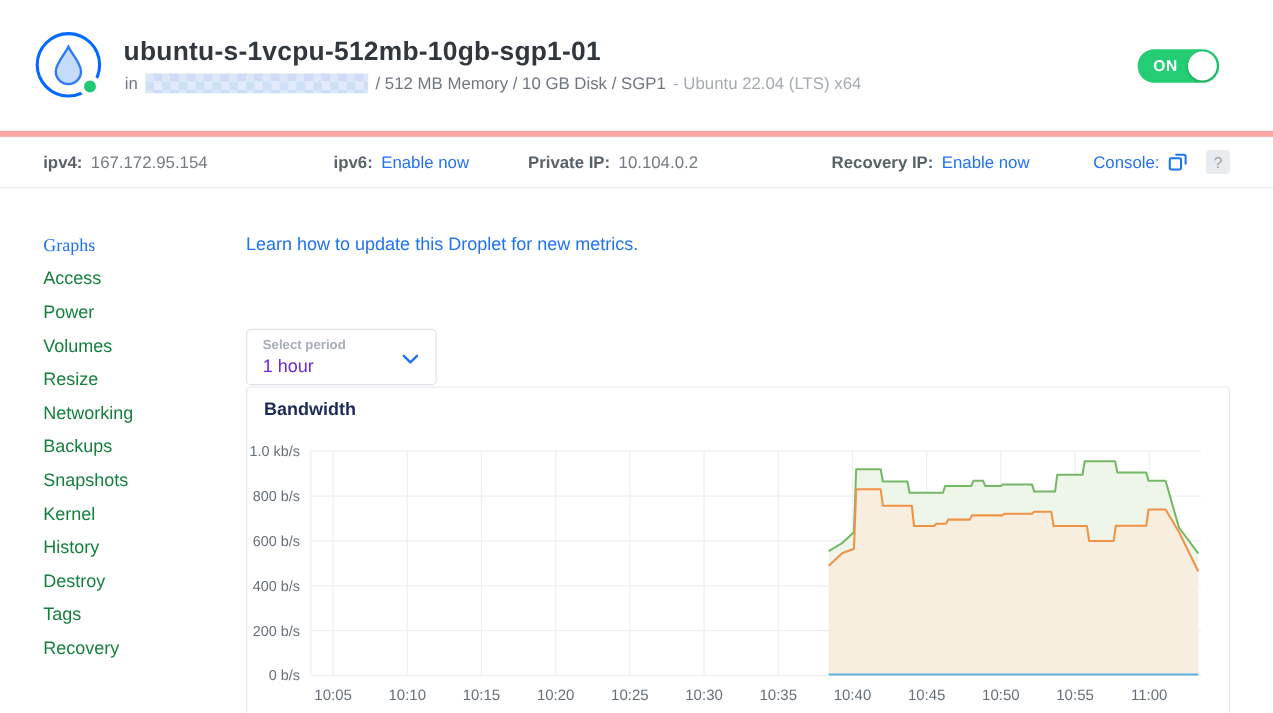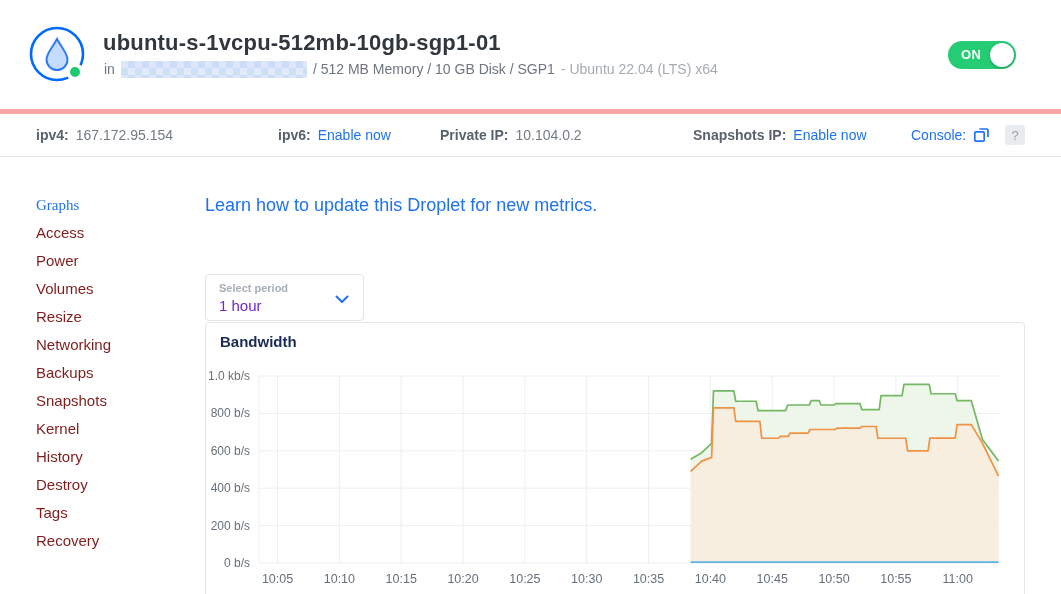--- a/index.html
+++ b/index.html
@@ -31,25 +31,25 @@
   .ip-group { position:absolute; top:0; height:100%; display:flex; align-items:center; gap:7px;
     white-space:nowrap; }
   .ip-label { color:#59626c; font-weight:bold; }
   .ip-value { color:#737b84; }
   .link { color:#1f72f2; text-decoration:none; cursor:pointer; }
   .help-badge { width:20px; height:20px; background:#e9ecef; border-radius:3px; color:#959da6;
     font-size:13px; display:flex; align-items:center; justify-content:center; cursor:pointer; }
 
   
   .sidebar { position:absolute; left:36px; top:194px; width:150px; }
-  .nav-item { height:28px; line-height:22px; font-size:15px; color:#7f1d1d; cursor:pointer; }
+  .nav-item { height:28px; line-height:22px; font-size:15px; color:#15803d; cursor:pointer; }
   .nav-item.active { color:#1f72f2;font-family:Liberation Serif, serif; }
 
   
-  .metrics-link { position:absolute; left:205px; top:195px; font-size:18px; }
+  .metrics-link { position:absolute; left:205px; top:195px; font-size:15px; }
   .period { position:absolute; left:205px; top:254px; width:159px; height:47px;
     border:1px solid #dfe3e8; border-radius:4px; background:#fff; cursor:pointer;margin-top:20px; }
   .p-label { position:absolute; left:13px; top:7px; font-size:11px; font-weight:bold;
     color:#a7aeb8; }
   .p-value { position:absolute; left:13px; top:22px; font-size:15px; color:#6d28d9; }
   .p-chev { position:absolute; right:14px; top:20px; }
 
   .chart-card { position:absolute; left:205px; top:322px; width:820px; height:310px;
     border:1px solid #e4e8eb; border-radius:4px; background:#fff; }
   .chart-title { position:absolute; left:14px; top:10px; font-size:15px; font-weight:bold;
@@ -87,21 +87,21 @@
     </div>
     <div class="ip-group" style="left:278px">
       <span class="ip-label">ipv6:</span>
       <a class="link">Enable now</a>
     </div>
     <div class="ip-group" style="left:440px">
       <span class="ip-label">Private IP:</span>
       <span class="ip-value">10.104.0.2</span>
     </div>
     <div class="ip-group" style="left:693px">
-      <span class="ip-label">Snapshots IP:</span>
+      <span class="ip-label">Recovery IP:</span>
       <a class="link">Enable now</a>
     </div>
     <div class="ip-group" style="left:911px">
       <a class="link">Console:</a>
       <svg width="17" height="16" viewBox="0 0 17 16">
         <path d="M6.5 2 h7.2 a1.3 1.3 0 0 1 1.3 1.3 V10" fill="none" stroke="#1f72f2" stroke-width="1.7"></path>
         <rect x="1.8" y="4.8" width="9.4" height="9.4" rx="1.2" fill="#fff" stroke="#1f72f2" stroke-width="1.7"></rect>
       </svg>
     </div>
     <div class="ip-group" style="left:1005px">

